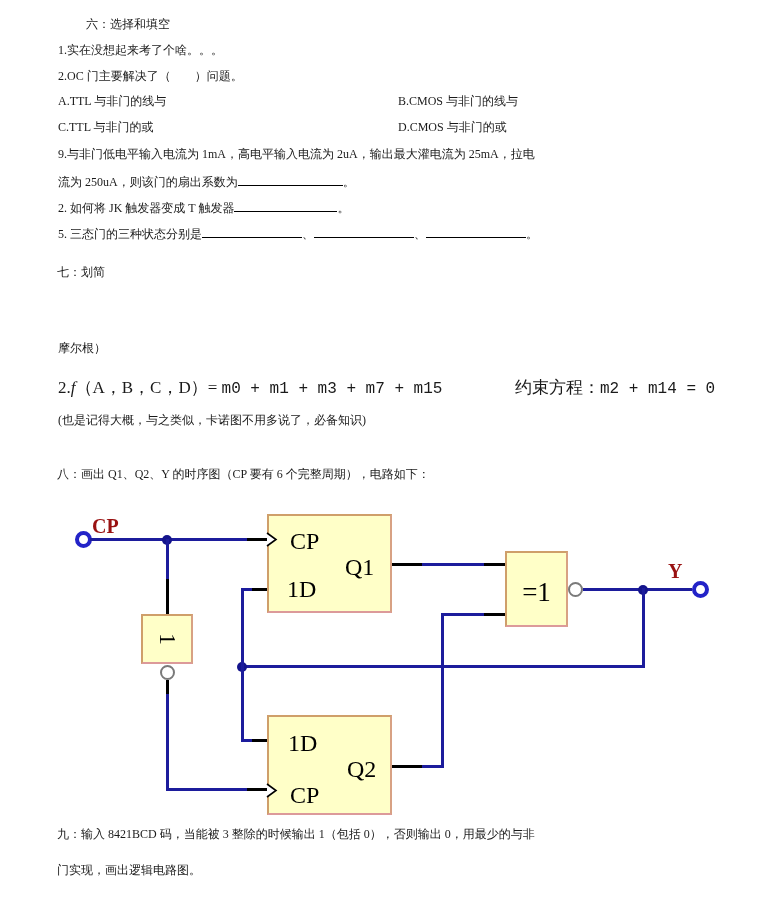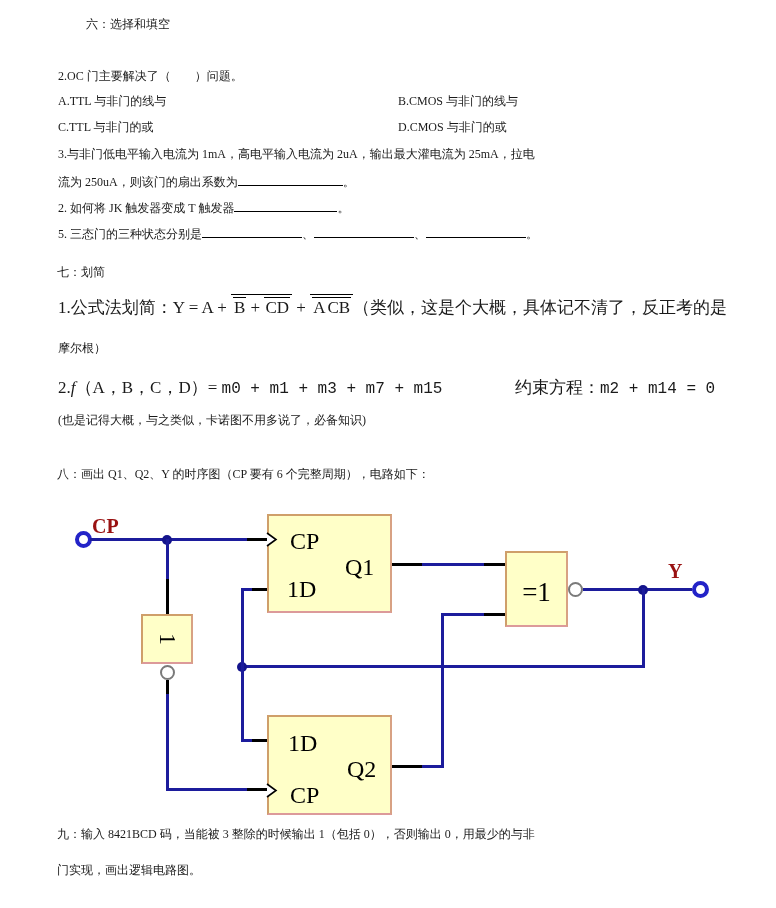--- a/index.html
+++ b/index.html
@@ -25,32 +25,32 @@
   .gatelabel{position:absolute;width:100%;text-align:center;font-size:27px;color:#000;}
   .rot90{transform:rotate(90deg);}
   .clk{position:absolute;}
 </style>
 </head>
 <body>
 
 <div class="page">
 
   <div class="tl" style="left:86px;top:14px">六：选择和填空</div>
+  <div class="tl" style="left:58px;top:40px">1.实在没想起来考了个啥。。。</div>
   <div class="tl" style="left:58px;top:66px">2.OC 门主要解决了（　　）问题。</div>
   <div class="tl" style="left:398px;top:91px">B.CMOS 与非门的线与</div>
   <div class="tl" style="left:58px;top:91px">A.TTL 与非门的线与</div>
   <div class="tl" style="left:58px;top:117px">C.TTL 与非门的或</div>
   <div class="tl" style="left:398px;top:117px">D.CMOS 与非门的或</div>
-  <div class="tl" style="left:58px;top:144px">3.与非门低电平输入电流为 1mA，高电平输入电流为 2uA，输出最大灌电流为 25mA，拉电</div>
+  <div class="tl" style="left:58px;top:144px">9.与非门低电平输入电流为 1mA，高电平输入电流为 2uA，输出最大灌电流为 25mA，拉电</div>
   <div class="tl" style="left:58px;top:170px"><span>流为 250uA，则该门的扇出系数为</span><span class="blank w105"></span><span>。</span></div>
   <div class="tl" style="left:58px;top:196px"><span>2.  如何将 JK 触发器变成 T 触发器</span><span class="blank w103"></span><span>。</span></div>
   <div class="tl" style="left:58px;top:222px"><span>5.  三态门的三种状态分别是</span><span class="blank w100"></span><span>、</span><span class="blank w100"></span><span>、</span><span class="blank w100"></span><span>。</span></div>
 
   <div class="tl" style="left:57px;top:262px">七：划简</div>
-  <div class="tl fml" style="left:58px;top:294px"><span>1.公式法划简：Y = A + </span><span class="ov"><span class="ov">B</span><span> + </span><span class="ov">CD</span></span><span> + </span><span class="ov"><span class="ov">A</span><span class="ov">CB</span></span><span>（类似，这是个大概，具体记不清了，反正考的是</span></div>
   <div class="tl" style="left:58px;top:338px">摩尔根）</div>
   <div class="tl fml" style="left:58px;top:378px"><span>2.</span><i>f</i><span>（A，B，C，D）= </span><span class="mono">m0 + m1 + m3 + m7 + m15</span></div>
   <div class="tl fml" style="left:515px;top:378px"><span>约束方程：</span><span class="mono">m2 + m14 = 0</span></div>
   <div class="tl" style="left:58px;top:410px">(也是记得大概，与之类似，卡诺图不用多说了，必备知识)</div>
 
   <div class="tl" style="left:57px;top:464px">八：画出 Q1、Q2、Y 的时序图（CP 要有 6 个完整周期），电路如下：</div>
 
   <div>
 
     <div class="terminal" style="left:74.5px;top:531px"></div>

